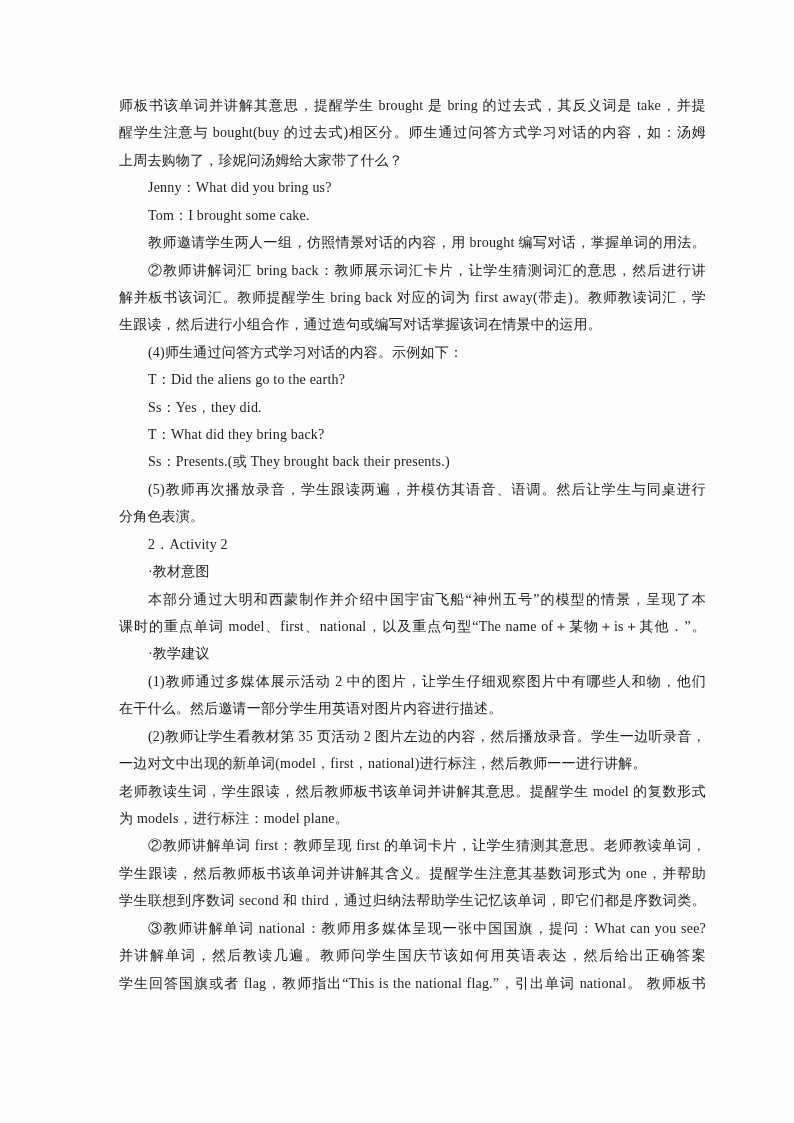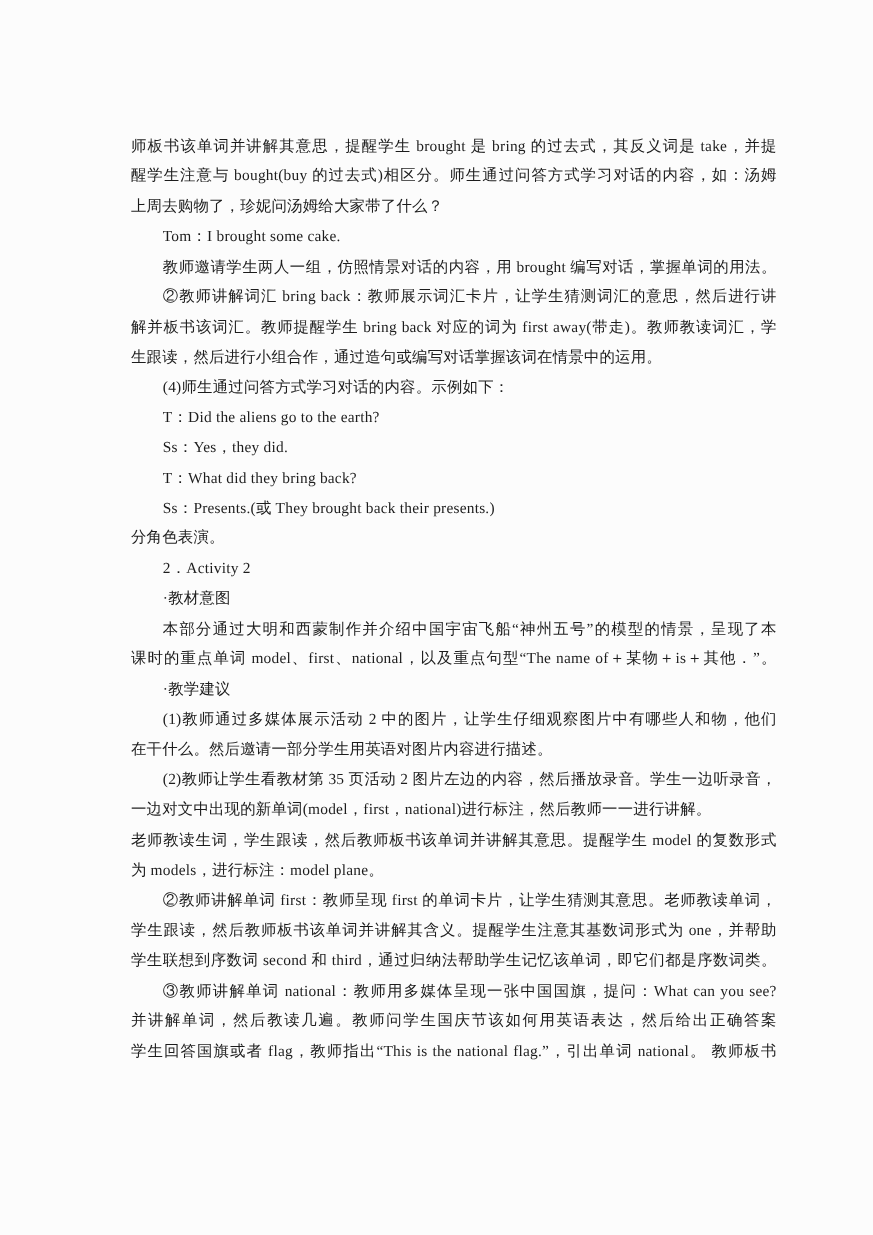--- a/index.html
+++ b/index.html
@@ -17,21 +17,20 @@
   .content {
     position: absolute;
     left: 119px;
     top: 92px;
     width: 587px;
     font-family: "Liberation Serif", "DejaVu Serif", serif;
     font-size: 14px;
     line-height: 27.42px;
     color: #1c1c1c;
     letter-spacing: 0.2px;
-    margin-top: 28px;
   }
   .ln {
     min-height: 27.42px;
     overflow: hidden;
     white-space: normal;
   }
   .ind {
     padding-left: 29px;
   }
   .jst {
@@ -40,30 +39,32 @@
   }
 </style>
 </head>
 <body>
 
 <div class="page">
   <div class="content">
     <div class="ln jst">师板书该单词并讲解其意思，提醒学生 brought 是 bring 的过去式，其反义词是 take，并提</div>
     <div class="ln jst">醒学生注意与 bought(buy 的过去式)相区分。师生通过问答方式学习对话的内容，如：汤姆</div>
     <div class="ln">上周去购物了，珍妮问汤姆给大家带了什么？</div>
+    <div class="ln ind">Jenny：What did you bring us?</div>
     <div class="ln ind">Tom：I brought some cake.</div>
     <div class="ln ind jst">教师邀请学生两人一组，仿照情景对话的内容，用 brought 编写对话，掌握单词的用法。</div>
     <div class="ln ind jst">②教师讲解词汇 bring back：教师展示词汇卡片，让学生猜测词汇的意思，然后进行讲</div>
     <div class="ln jst">解并板书该词汇。教师提醒学生 bring back 对应的词为 first away(带走)。教师教读词汇，学</div>
     <div class="ln">生跟读，然后进行小组合作，通过造句或编写对话掌握该词在情景中的运用。</div>
     <div class="ln ind">(4)师生通过问答方式学习对话的内容。示例如下：</div>
     <div class="ln ind">T：Did the aliens go to the earth?</div>
     <div class="ln ind">Ss：Yes，they did.</div>
     <div class="ln ind">T：What did they bring back?</div>
     <div class="ln ind">Ss：Presents.(或 They brought back their presents.)</div>
+    <div class="ln ind jst">(5)教师再次播放录音，学生跟读两遍，并模仿其语音、语调。然后让学生与同桌进行</div>
     <div class="ln">分角色表演。</div>
     <div class="ln ind">2．Activity 2</div>
     <div class="ln ind">·教材意图</div>
     <div class="ln ind jst">本部分通过大明和西蒙制作并介绍中国宇宙飞船“神州五号”的模型的情景，呈现了本</div>
     <div class="ln jst">课时的重点单词 model、first、national，以及重点句型“The name of＋某物＋is＋其他．”。</div>
     <div class="ln ind">·教学建议</div>
     <div class="ln ind jst">(1)教师通过多媒体展示活动 2 中的图片，让学生仔细观察图片中有哪些人和物，他们</div>
     <div class="ln">在干什么。然后邀请一部分学生用英语对图片内容进行描述。</div>
     <div class="ln ind jst">(2)教师让学生看教材第 35 页活动 2 图片左边的内容，然后播放录音。学生一边听录音，</div>
     <div class="ln">一边对文中出现的新单词(model，first，national)进行标注，然后教师一一进行讲解。</div>

